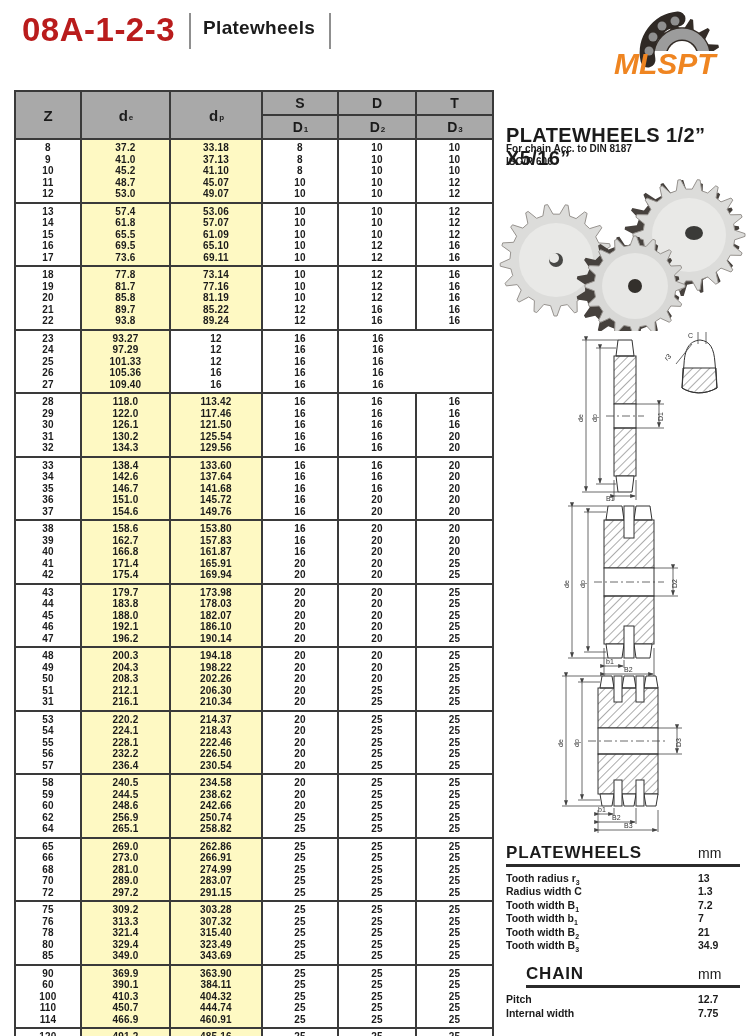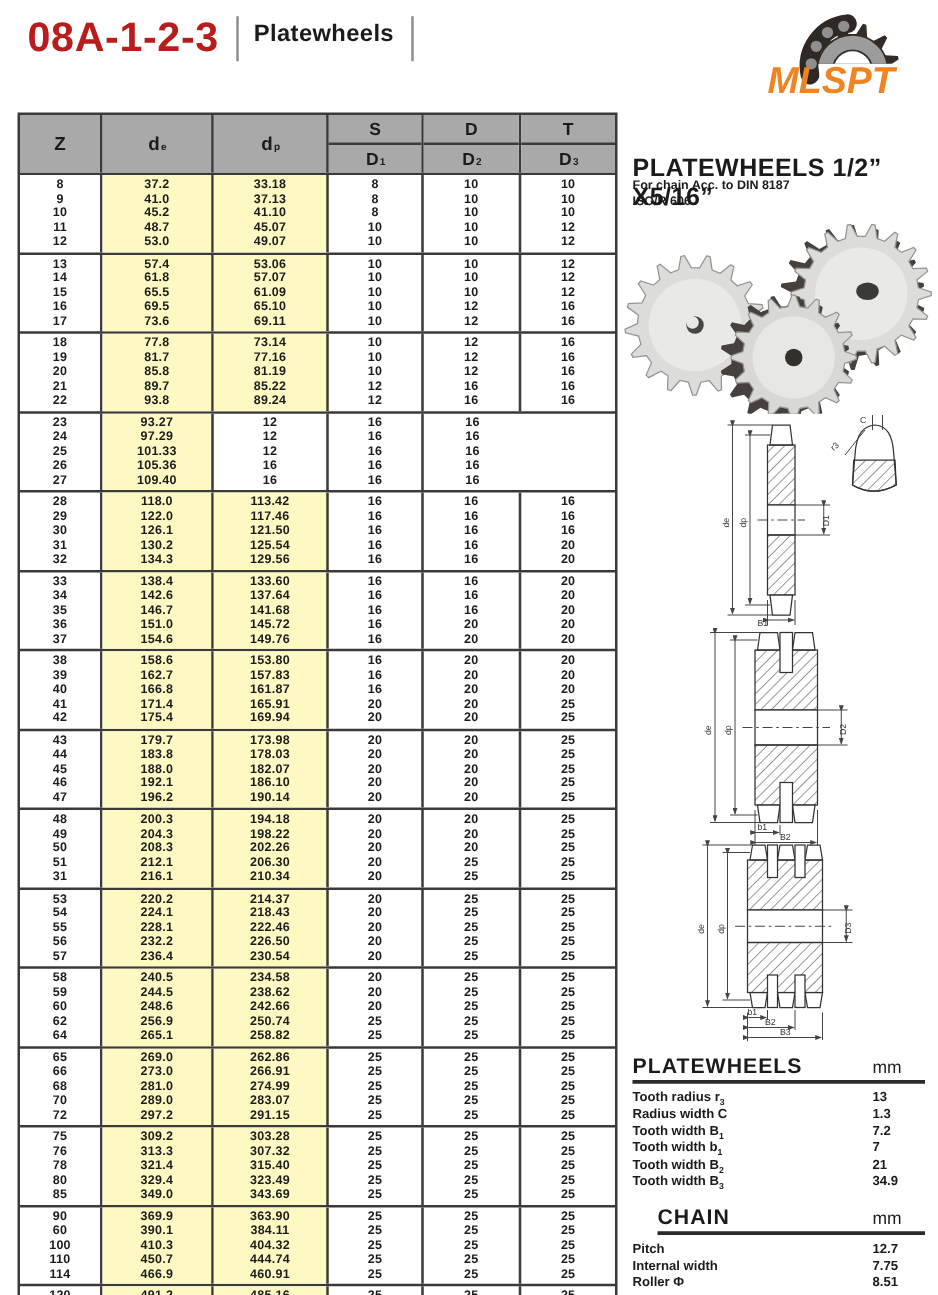--- a/index.html
+++ b/index.html
@@ -952,18 +952,14 @@
   </div>
   <div class="spec-rows" id="chain-rows">
       <div class="spec-row">
         <span class="lbl">Pitch</span>
         <span class="val">12.7</span>
       </div>
       <div class="spec-row">
         <span class="lbl">Internal width</span>
         <span class="val">7.75</span>
       </div>
-      <div class="spec-row">
-        <span class="lbl">Roller Φ</span>
-        <span class="val">8.51</span>
-      </div>
     </div>
 </div>
 
 </body></html>

